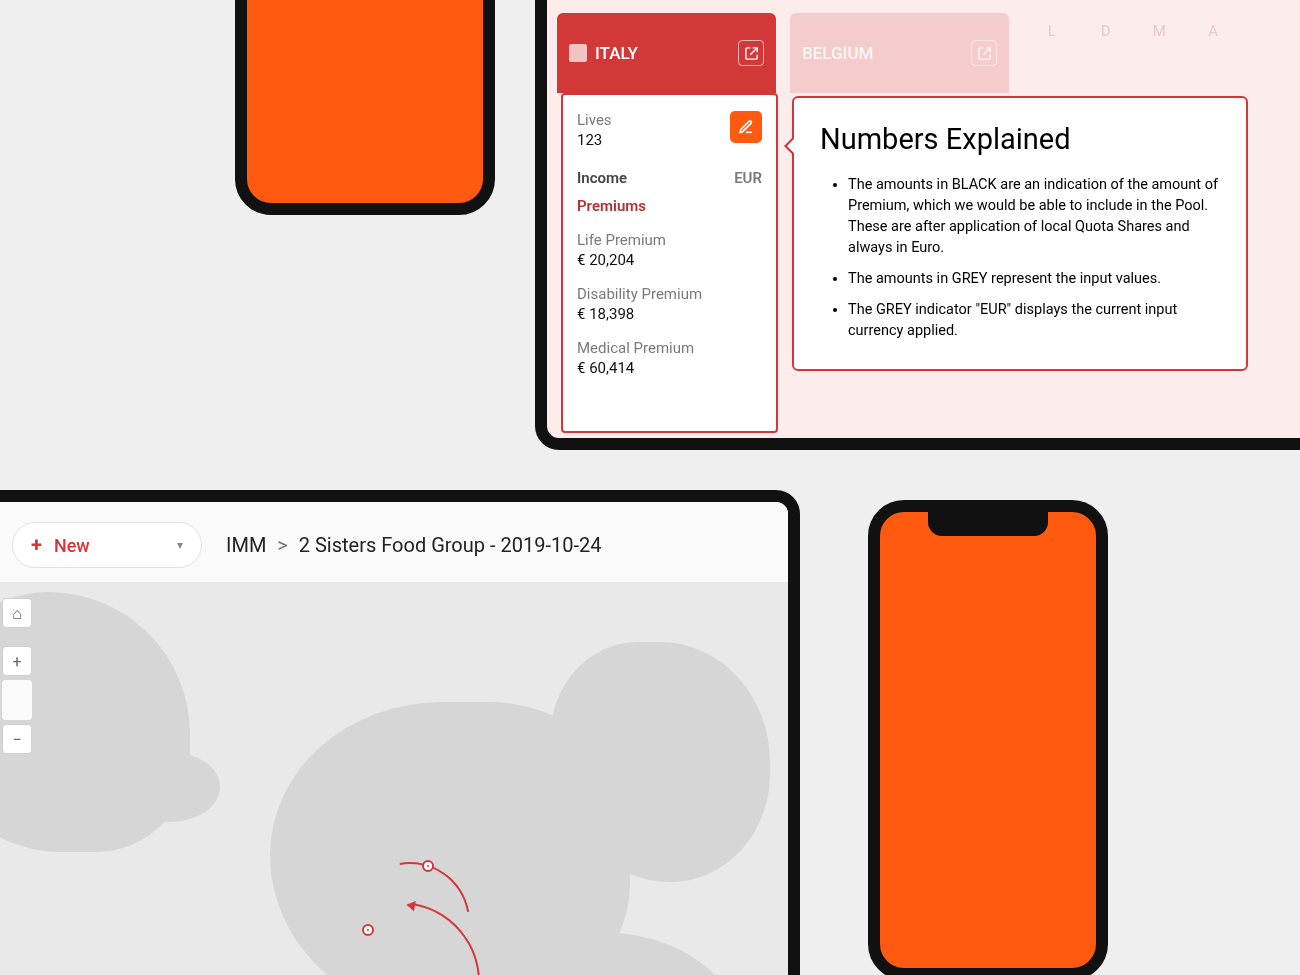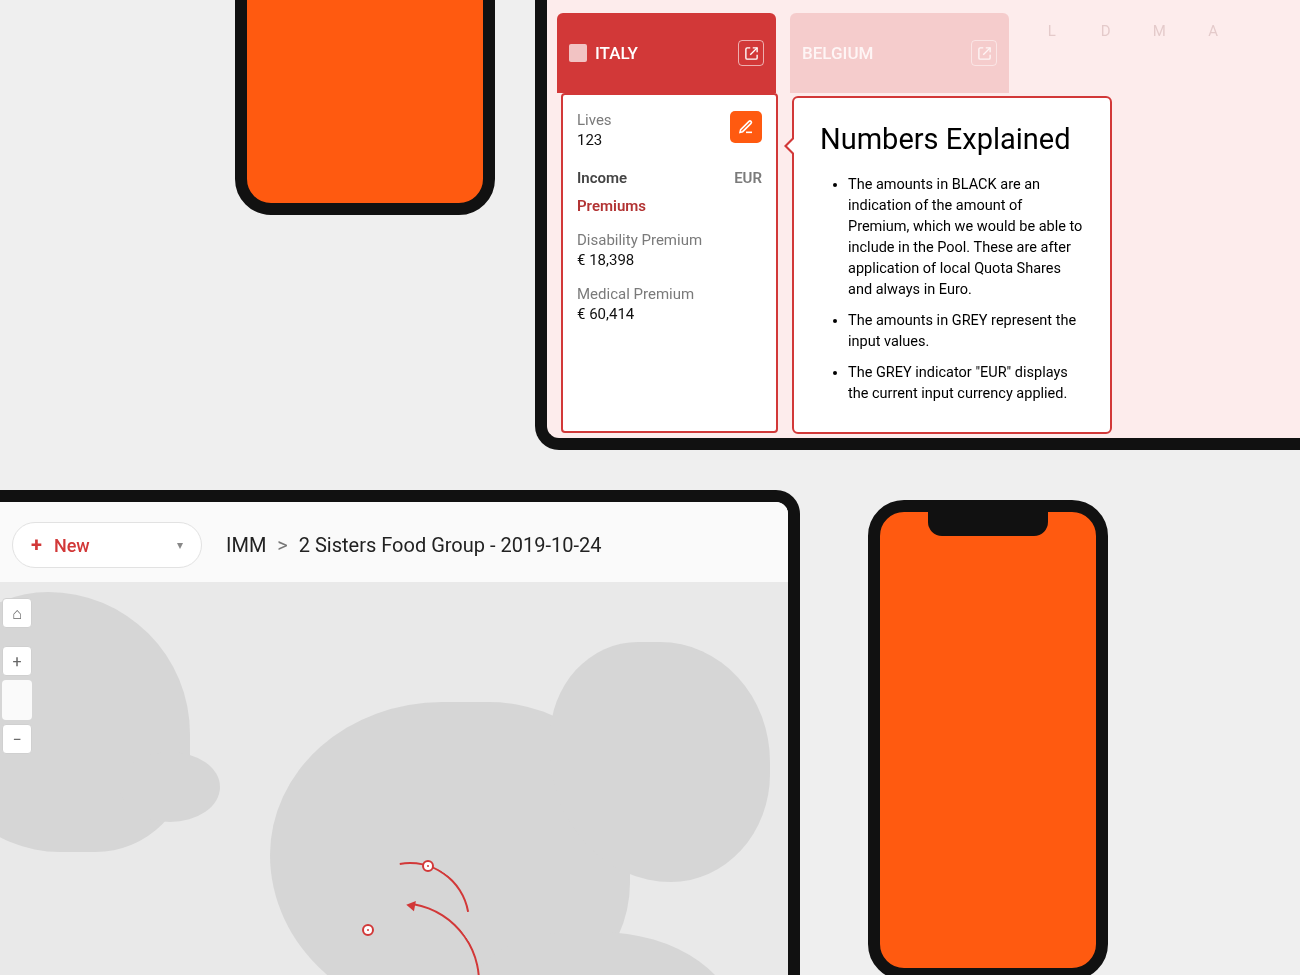--- a/index.html
+++ b/index.html
@@ -125,21 +125,21 @@
   .muted { color:#7a7a7a; font-size:15px; }
   .val { font-size:15px; color:#111; margin-top:2px; }
   .section-h { font-weight:600; color:#444; margin-top:20px; display:flex; justify-content:space-between; }
   .sub-h { color:#b23333; font-weight:600; font-size:15px; margin-top:10px; }
   .line { margin-top:16px; }
 
   .tooltip {
     position:absolute;
     top: 176px;
     left: 245px;
-    width: 320px;
+    width: 456px;
     background:#fff;
     border:2px solid #d23838;
     border-radius:6px;
     padding: 24px 26px 18px 26px;
   }
   .tooltip::before {
     content:"";
     position:absolute;
     left:-10px; top:38px;
     width:0;height:0;
@@ -329,20 +329,24 @@
             </svg>
         </div>
       </div>
       <div class="section-h">
         <span>Income</span>
         <span class="muted">EUR</span>
       </div>
       <div class="sub-h">Premiums</div>
 
       <div class="line">
+        <div class="muted">Life Premium</div>
+        <div class="val">€ 20,204</div>
+      </div>
+      <div class="line">
         <div class="muted">Disability Premium</div>
         <div class="val">€ 18,398</div>
       </div>
       <div class="line">
         <div class="muted">Medical Premium</div>
         <div class="val">€ 60,414</div>
       </div>
     </div>
 
     <div class="tooltip">

